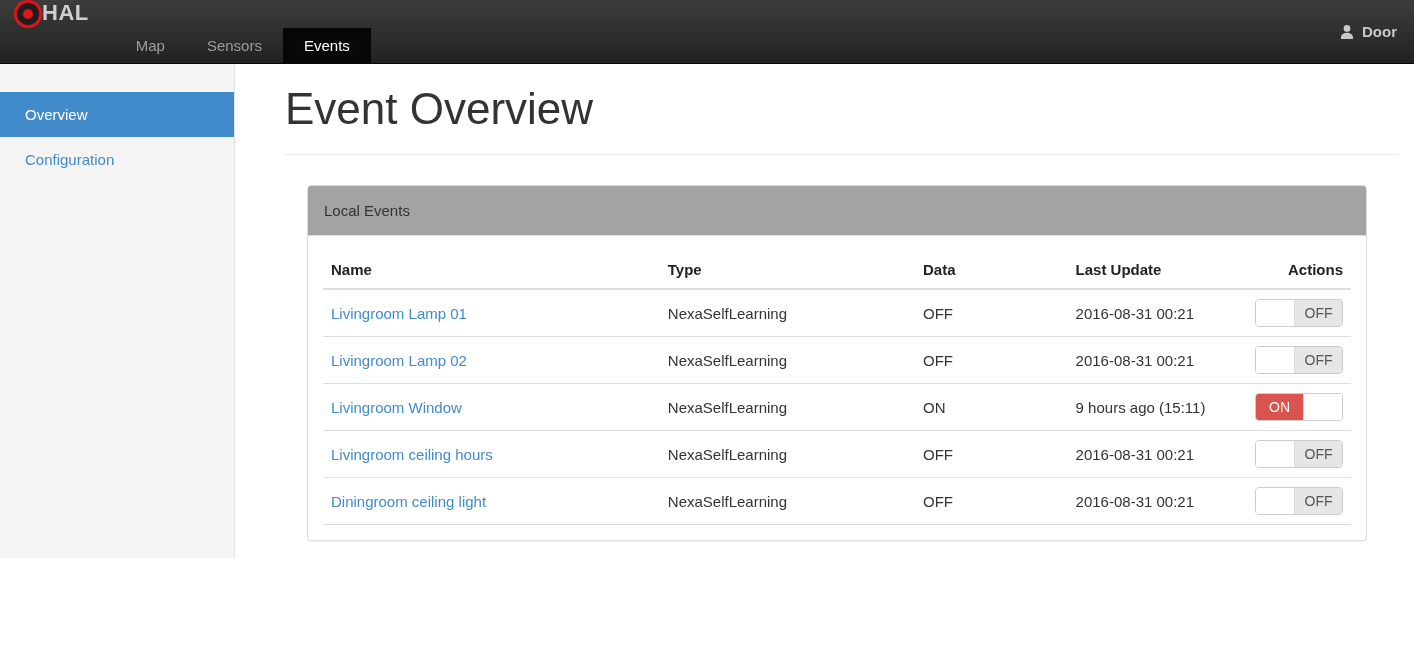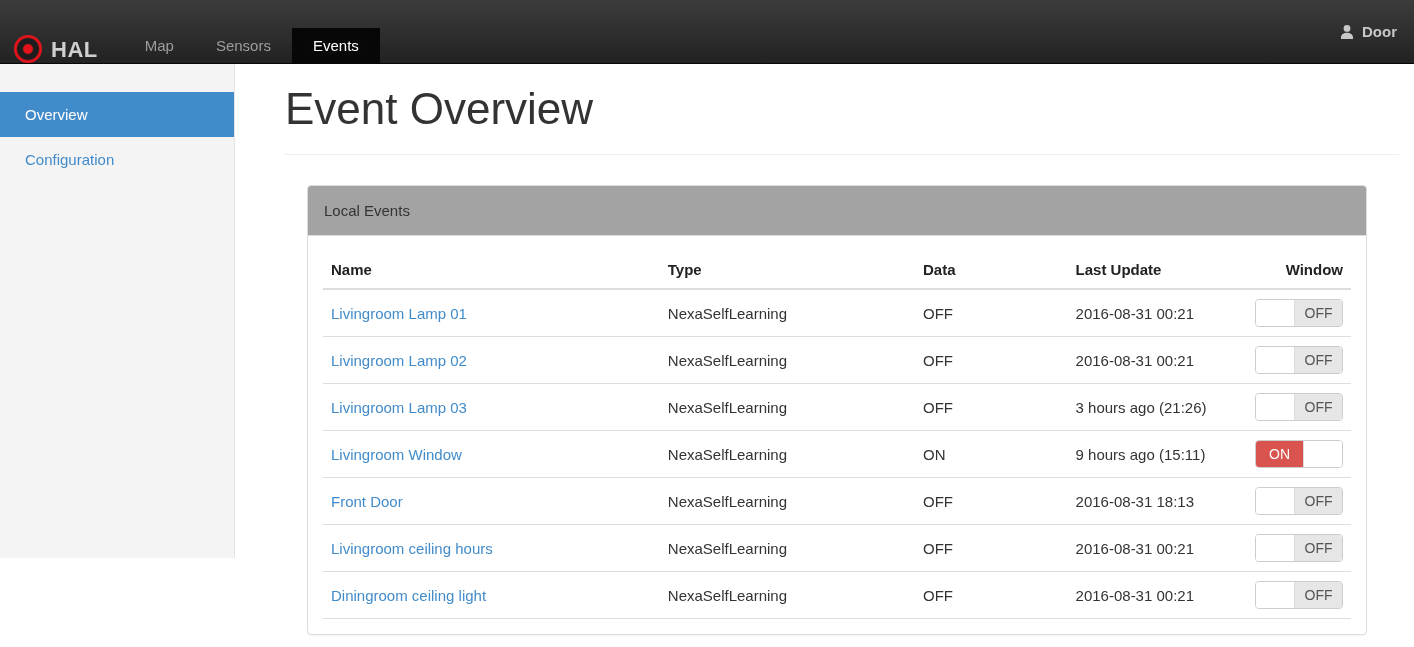--- a/index.html
+++ b/index.html
@@ -16,21 +16,21 @@
     font-size:15px;color:#333;background:#fff;
   }
 
   
   .navbar{
     height:64px;display:flex;align-items:stretch;
     background:linear-gradient(to bottom,#3c3c3c 0%,var(--navbar-bg) 100%);
     border-bottom:1px solid #080808;
   }
   .brand{
-    display:flex;align-items:flex-end;gap:9px;padding:0 16px 0 14px;cursor:pointer;
+    display:flex;align-items:flex-start;padding:0 16px 0 14px;cursor:pointer;
   }
   .logo{
     width:28px;height:28px;border-radius:50%;flex:0 0 auto;
     background:radial-gradient(circle at 50% 50%,
       var(--logo-red) 0 21%, #1d1d1d 29% 52%, var(--logo-red) 60% 100%);
   }
   .brand-text{font-size:22px;font-weight:bold;color:#cfcfcf;letter-spacing:.5px;}
   .nav-items{display:flex;align-items:stretch;list-style:none;margin-left:10px;}
   .nav-item{
     display:flex;align-items:center;padding:0 21px;color:#9d9d9d;cursor:pointer;margin-top:28px;
@@ -147,21 +147,21 @@
               <col class="c-data">
             <col class="c-last">
               <col class="c-actions">
           </colgroup>
           <thead>
             <tr>
               <th>Name</th>
               <th>Type</th>
               <th>Data</th>
               <th>Last Update</th>
-              <th class="col-actions">Window</th>
+              <th class="col-actions">Actions</th>
             </tr>
           </thead>
           <tbody>
   <tr>
     <td>
       <a class="event-link">Livingroom Lamp 01</a>
     </td>
     <td>NexaSelfLearning</td>
     <td>OFF</td>
     <td>2016-08-31 00:21</td>
@@ -181,65 +181,37 @@
     <td>OFF</td>
     <td>2016-08-31 00:21</td>
     <td class="cell-actions">
       <span class="bs-switch off">
         <span class="sw-state">OFF</span>
         <span class="sw-handle"></span>
       </span>
     </td>
   </tr>
 
-  <tr>
-    <td>
-      <a class="event-link">Livingroom Lamp 03</a>
-    </td>
-    <td>NexaSelfLearning</td>
-    <td>OFF</td>
-    <td>3 hours ago (21:26)</td>
-    <td class="cell-actions">
-      <span class="bs-switch off">
-        <span class="sw-state">OFF</span>
-        <span class="sw-handle"></span>
-      </span>
-    </td>
-  </tr>
 
   <tr>
     <td>
       <a class="event-link">Livingroom Window</a>
     </td>
     <td>NexaSelfLearning</td>
     <td>ON</td>
     <td>9 hours ago (15:11)</td>
     <td class="cell-actions">
       <span class="bs-switch on">
         <span class="sw-state">ON</span>
         <span class="sw-handle"></span>
       </span>
     </td>
   </tr>
 
 
-  <tr>
-    <td>
-      <a class="event-link">Front Door</a>
-    </td>
-    <td>NexaSelfLearning</td>
-    <td>OFF</td>
-    <td>2016-08-31 18:13</td>
-    <td class="cell-actions">
-      <span class="bs-switch off">
-        <span class="sw-state">OFF</span>
-        <span class="sw-handle"></span>
-      </span>
-    </td>
-  </tr>
 
   <tr>
     <td>
       <a class="event-link">Livingroom ceiling hours</a>
     </td>
     <td>NexaSelfLearning</td>
     <td>OFF</td>
     <td>2016-08-31 00:21</td>
     <td class="cell-actions">
       <span class="bs-switch off">

